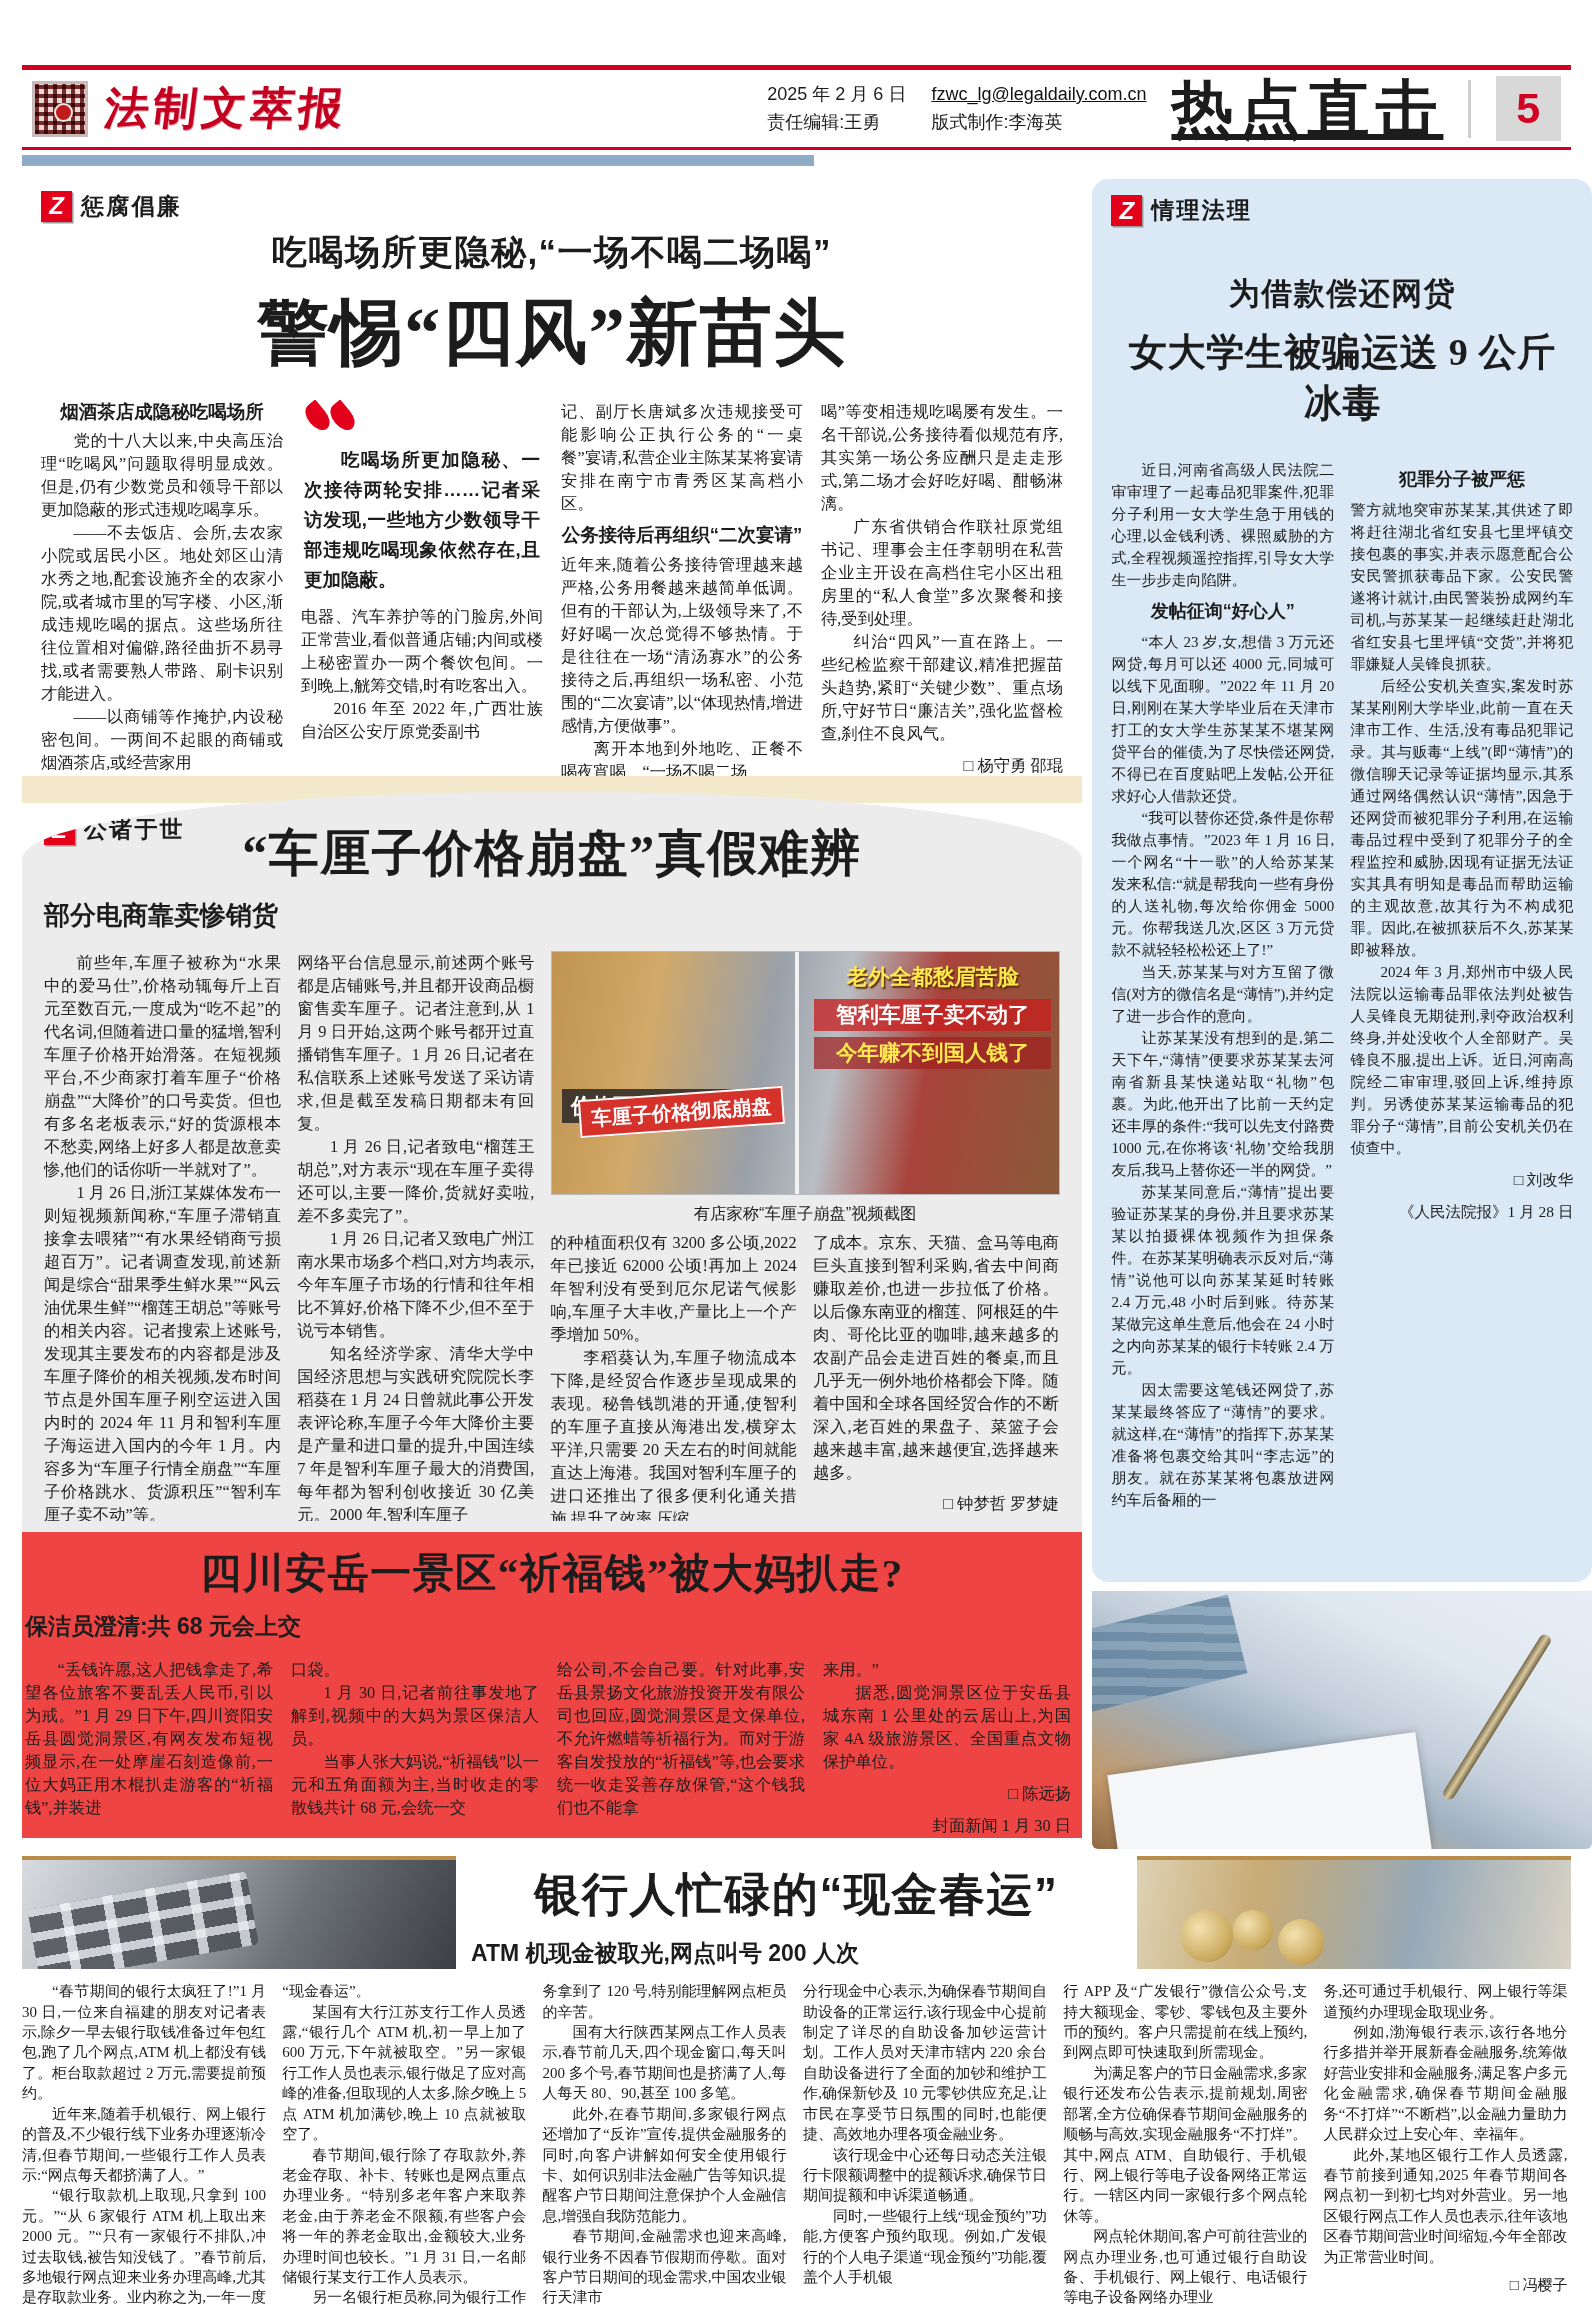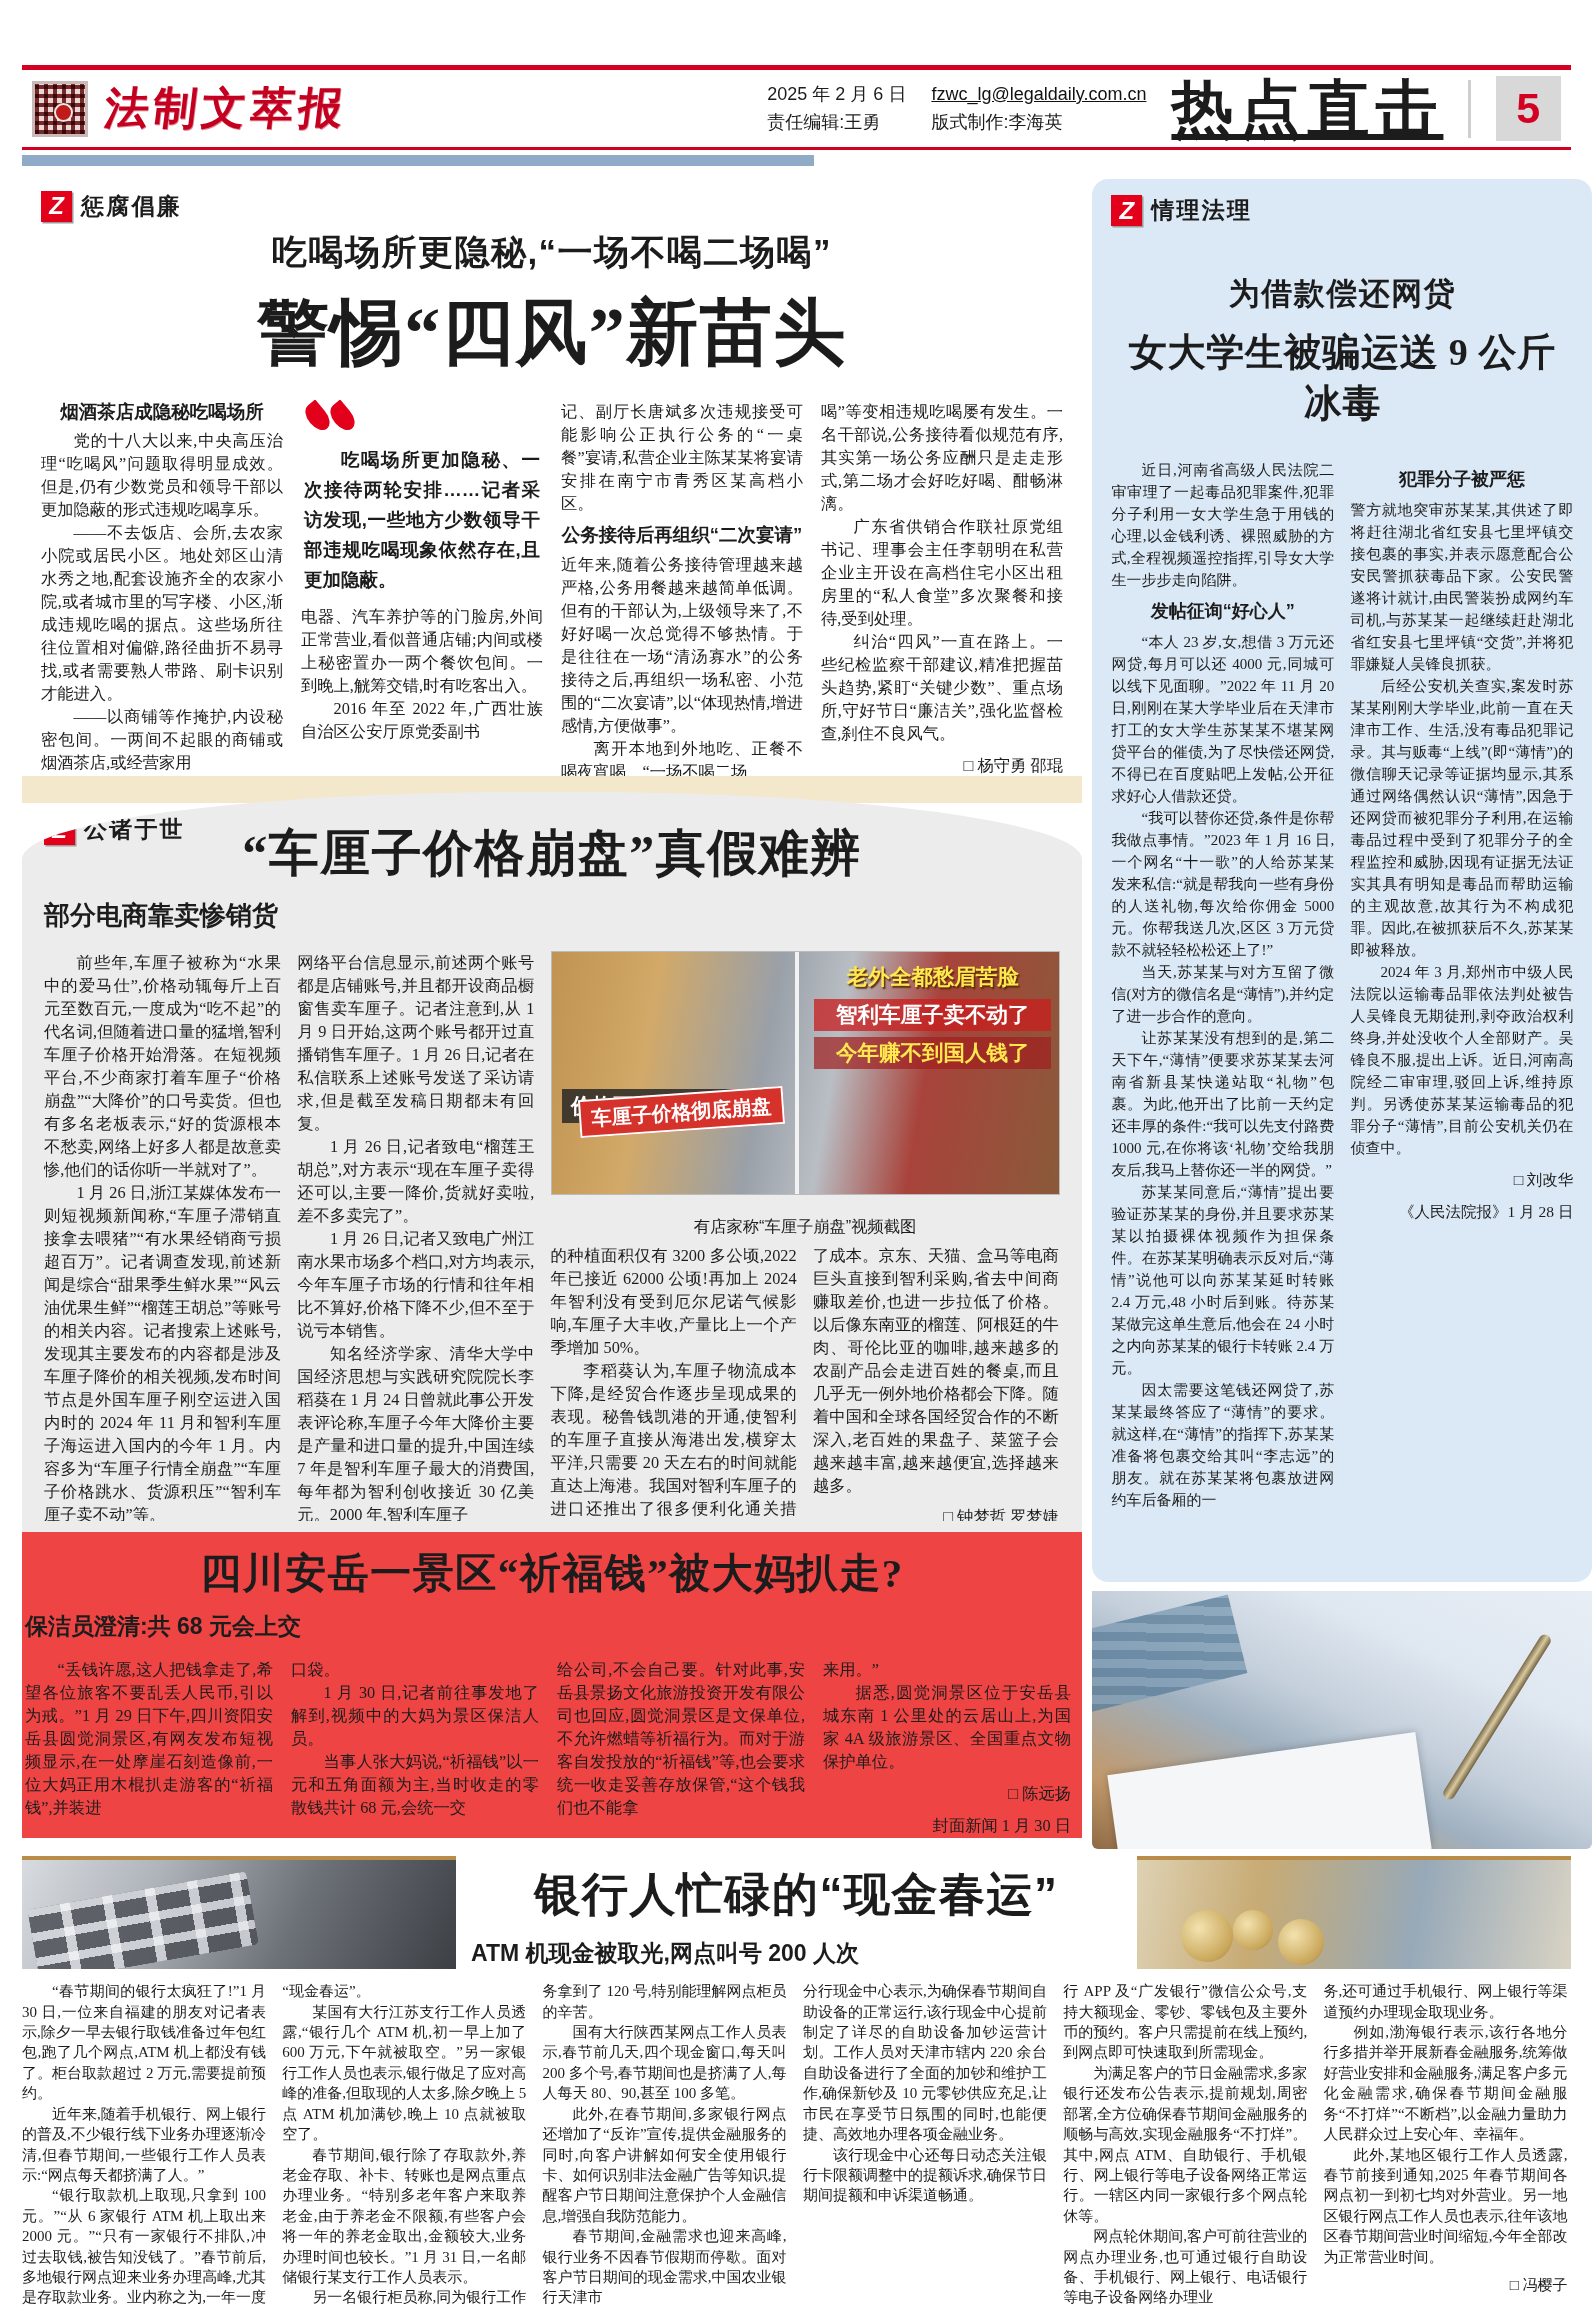--- a/index.html
+++ b/index.html
@@ -89,21 +89,21 @@
     font-size:21px; font-weight:bold; padding:3px 9px; font-family:"Liberation Sans",sans-serif; }
   .ov-ribbon { position:absolute; left:27px; top:141px; background:#d6322c; color:#fff; font-size:20px;
     font-weight:bold; padding:3.7px 10.4px; border:2.2px solid #fff; transform:rotate(-4deg);
     font-family:"Liberation Sans",sans-serif; }
   .ov-right { position:absolute; right:7.4px; top:9px; width:237px; text-align:center;
     font-family:"Liberation Sans",sans-serif; font-weight:900; }
   .ov-right div { margin-bottom:6px; font-size:21.5px; padding:1.5px 3px; }
   .ov-r1 { color:#ffe94e; text-shadow:1.5px 1.5px 1.5px #5a2a00; }
   .ov-r2 { color:#fff; background:rgba(200,30,30,.75); }
   .ov-r3 { color:#ffe94e; background:rgba(160,30,30,.7); }
-  .caption { text-align:center; font-size:16.3px; padding:21px 0 6px;
+  .caption { text-align:center; font-size:16.3px; padding:8px 0 6px;
     font-family:"Liberation Sans","DejaVu Sans",sans-serif; }
   .cherry-sub-cols { display:flex; gap:16.3px; }
   .cherry-sub-cols .col { width:246px; font-size:16.3px; line-height:23px; }
 
   
   .qifu-section { background:#ef4444; height:306px; padding:13.3px 3px 0; overflow:hidden; }
   .qifu-section .headline { font-size:41px; }
   .qifu-section .subtitle { font-size:23px; margin-top:10.4px; }
   .qifu-body { gap:18px; margin-top:16.3px; height:192px; overflow:hidden; }
   .qifu-body .col { width:248px; font-size:16.3px; line-height:23px; }
@@ -398,20 +398,21 @@
           <p>务拿到了 120 号,特别能理解网点柜员的辛苦。</p>
           <p>国有大行陕西某网点工作人员表示,春节前几天,四个现金窗口,每天叫 200 多个号,春节期间也是挤满了人,每人每天 80、90,甚至 100 多笔。</p>
           <p>此外,在春节期间,多家银行网点还增加了“反诈”宣传,提供金融服务的同时,向客户讲解如何安全使用银行卡、如何识别非法金融广告等知识,提醒客户节日期间注意保护个人金融信息,增强自我防范能力。</p>
           <p>春节期间,金融需求也迎来高峰,银行业务不因春节假期而停歇。面对客户节日期间的现金需求,中国农业银行天津市</p>
         </div>
     </div>
     <div class="col cont">
       <div>
           <p>分行现金中心表示,为确保春节期间自助设备的正常运行,该行现金中心提前制定了详尽的自助设备加钞运营计划。工作人员对天津市辖内 220 余台自助设备进行了全面的加钞和维护工作,确保新钞及 10 元零钞供应充足,让市民在享受节日氛围的同时,也能便捷、高效地办理各项金融业务。</p>
           <p>该行现金中心还每日动态关注银行卡限额调整中的提额诉求,确保节日期间提额和申诉渠道畅通。</p>
+          <p>同时,一些银行上线“现金预约”功能,方便客户预约取现。例如,广发银行的个人电子渠道“现金预约”功能,覆盖个人手机银</p>
         </div>
     </div>
     <div class="col cont">
       <div>
           <p>行 APP 及“广发银行”微信公众号,支持大额现金、零钞、零钱包及主要外币的预约。客户只需提前在线上预约,到网点即可快速取到所需现金。</p>
           <p>为满足客户的节日金融需求,多家银行还发布公告表示,提前规划,周密部署,全方位确保春节期间金融服务的顺畅与高效,实现金融服务“不打烊”。其中,网点 ATM、自助银行、手机银行、网上银行等电子设备网络正常运行。一辖区内同一家银行多个网点轮休等。</p>
           <p>网点轮休期间,客户可前往营业的网点办理业务,也可通过银行自助设备、手机银行、网上银行、电话银行等电子设备网络办理业</p>
         </div>
     </div>
     <div class="col cont">

